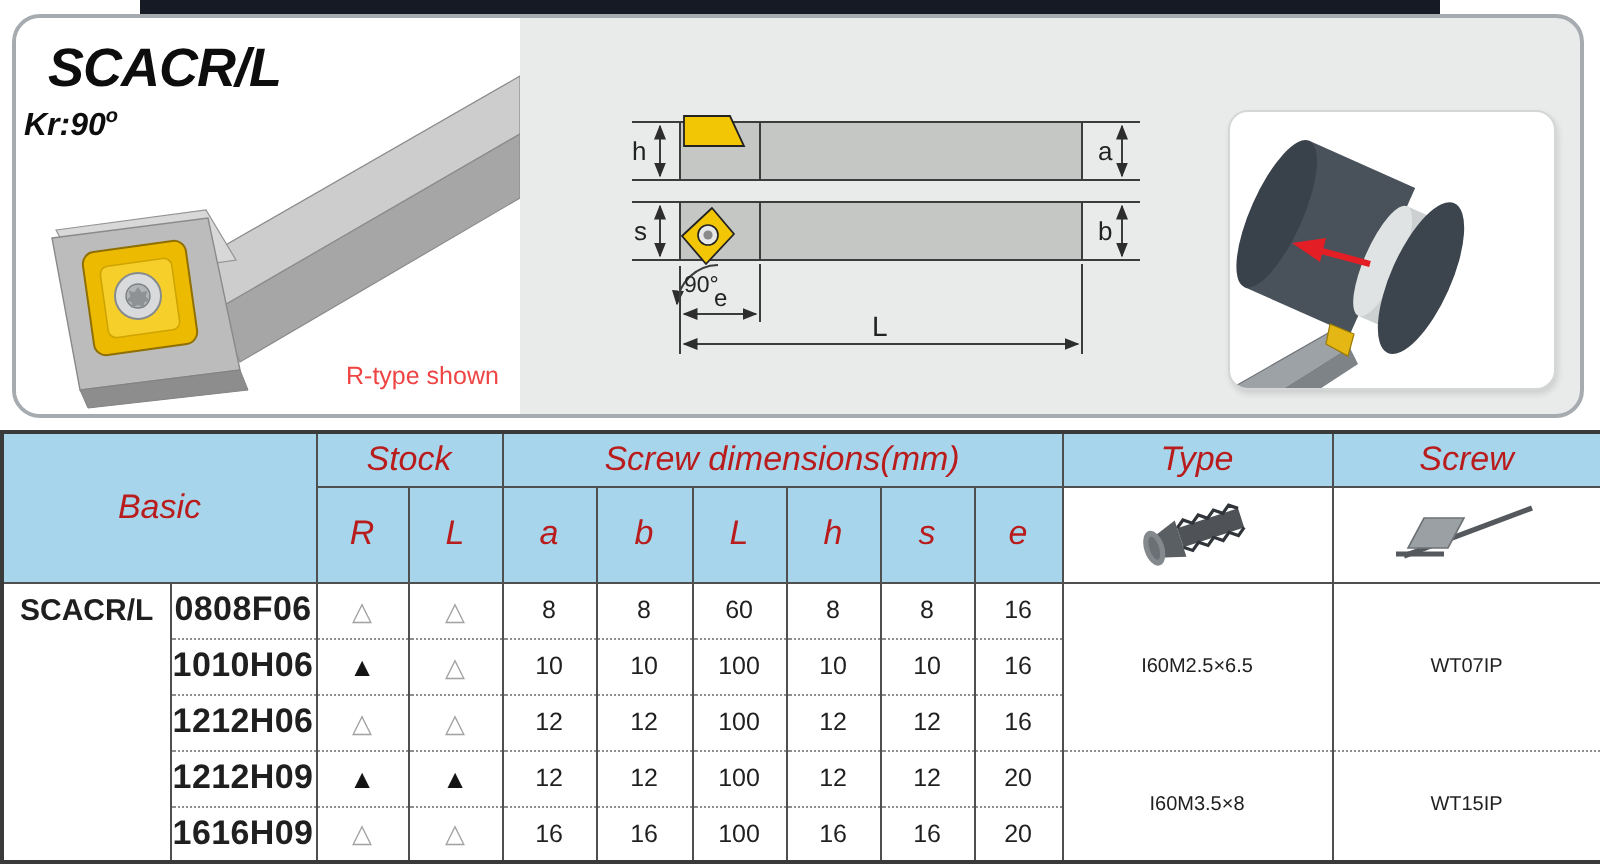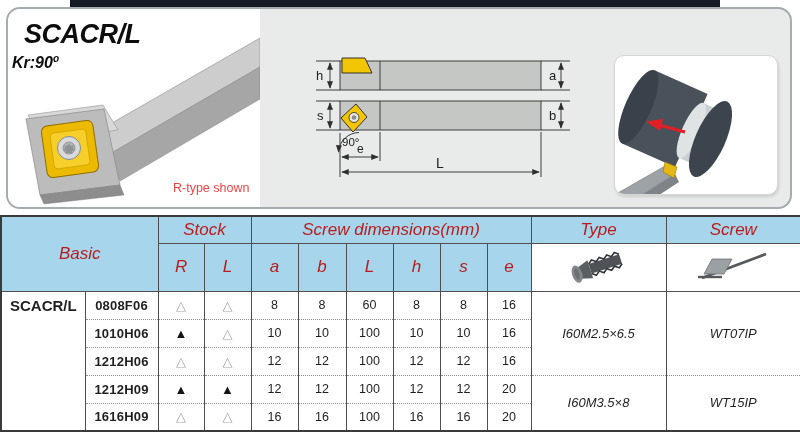--- a/index.html
+++ b/index.html
@@ -34,22 +34,22 @@
         border-collapse:collapse;table-layout:fixed;border:2px solid #3a3a3a;}
   th,td{border:1px solid #4f4f4f;padding:0;text-align:center;overflow:hidden;}
   thead th{background:#a7d6ec;font-weight:normal;font-size:17px;color:#b91c1c;font-style:italic;}
   thead tr.h1{height:27px;}
   thead tr.h2{height:48px;}
   thead th.pic{background:#fff;}
   tbody tr{height:28px;}
   tbody td{border-top:1px dotted #8f8f8f;border-bottom:none;font-size:12.5px;color:#1f1f1f;}
   tbody tr.first td{border-top:1px solid #4f4f4f;}
   td.brand{text-align:left;vertical-align:top;padding:5px 0 0 8px;font-weight:bold;font-size:15px;}
-  td.model{font-weight:bold;font-size:13px;letter-spacing:0.2px;}
-  td.fit{font-size:13px;font-style:italic;}
+  td.model{font-weight:bold;font-size:17px;letter-spacing:0.2px;}
+  td.fit{font-size:10px;}
   .tri{color:#a3a3a3;font-size:13px;}
   .tri.filled{color:#141414;}
 </style>
 </head>
 <body>
 
 <div id="page">
 
   <div class="topbar"></div>
 

